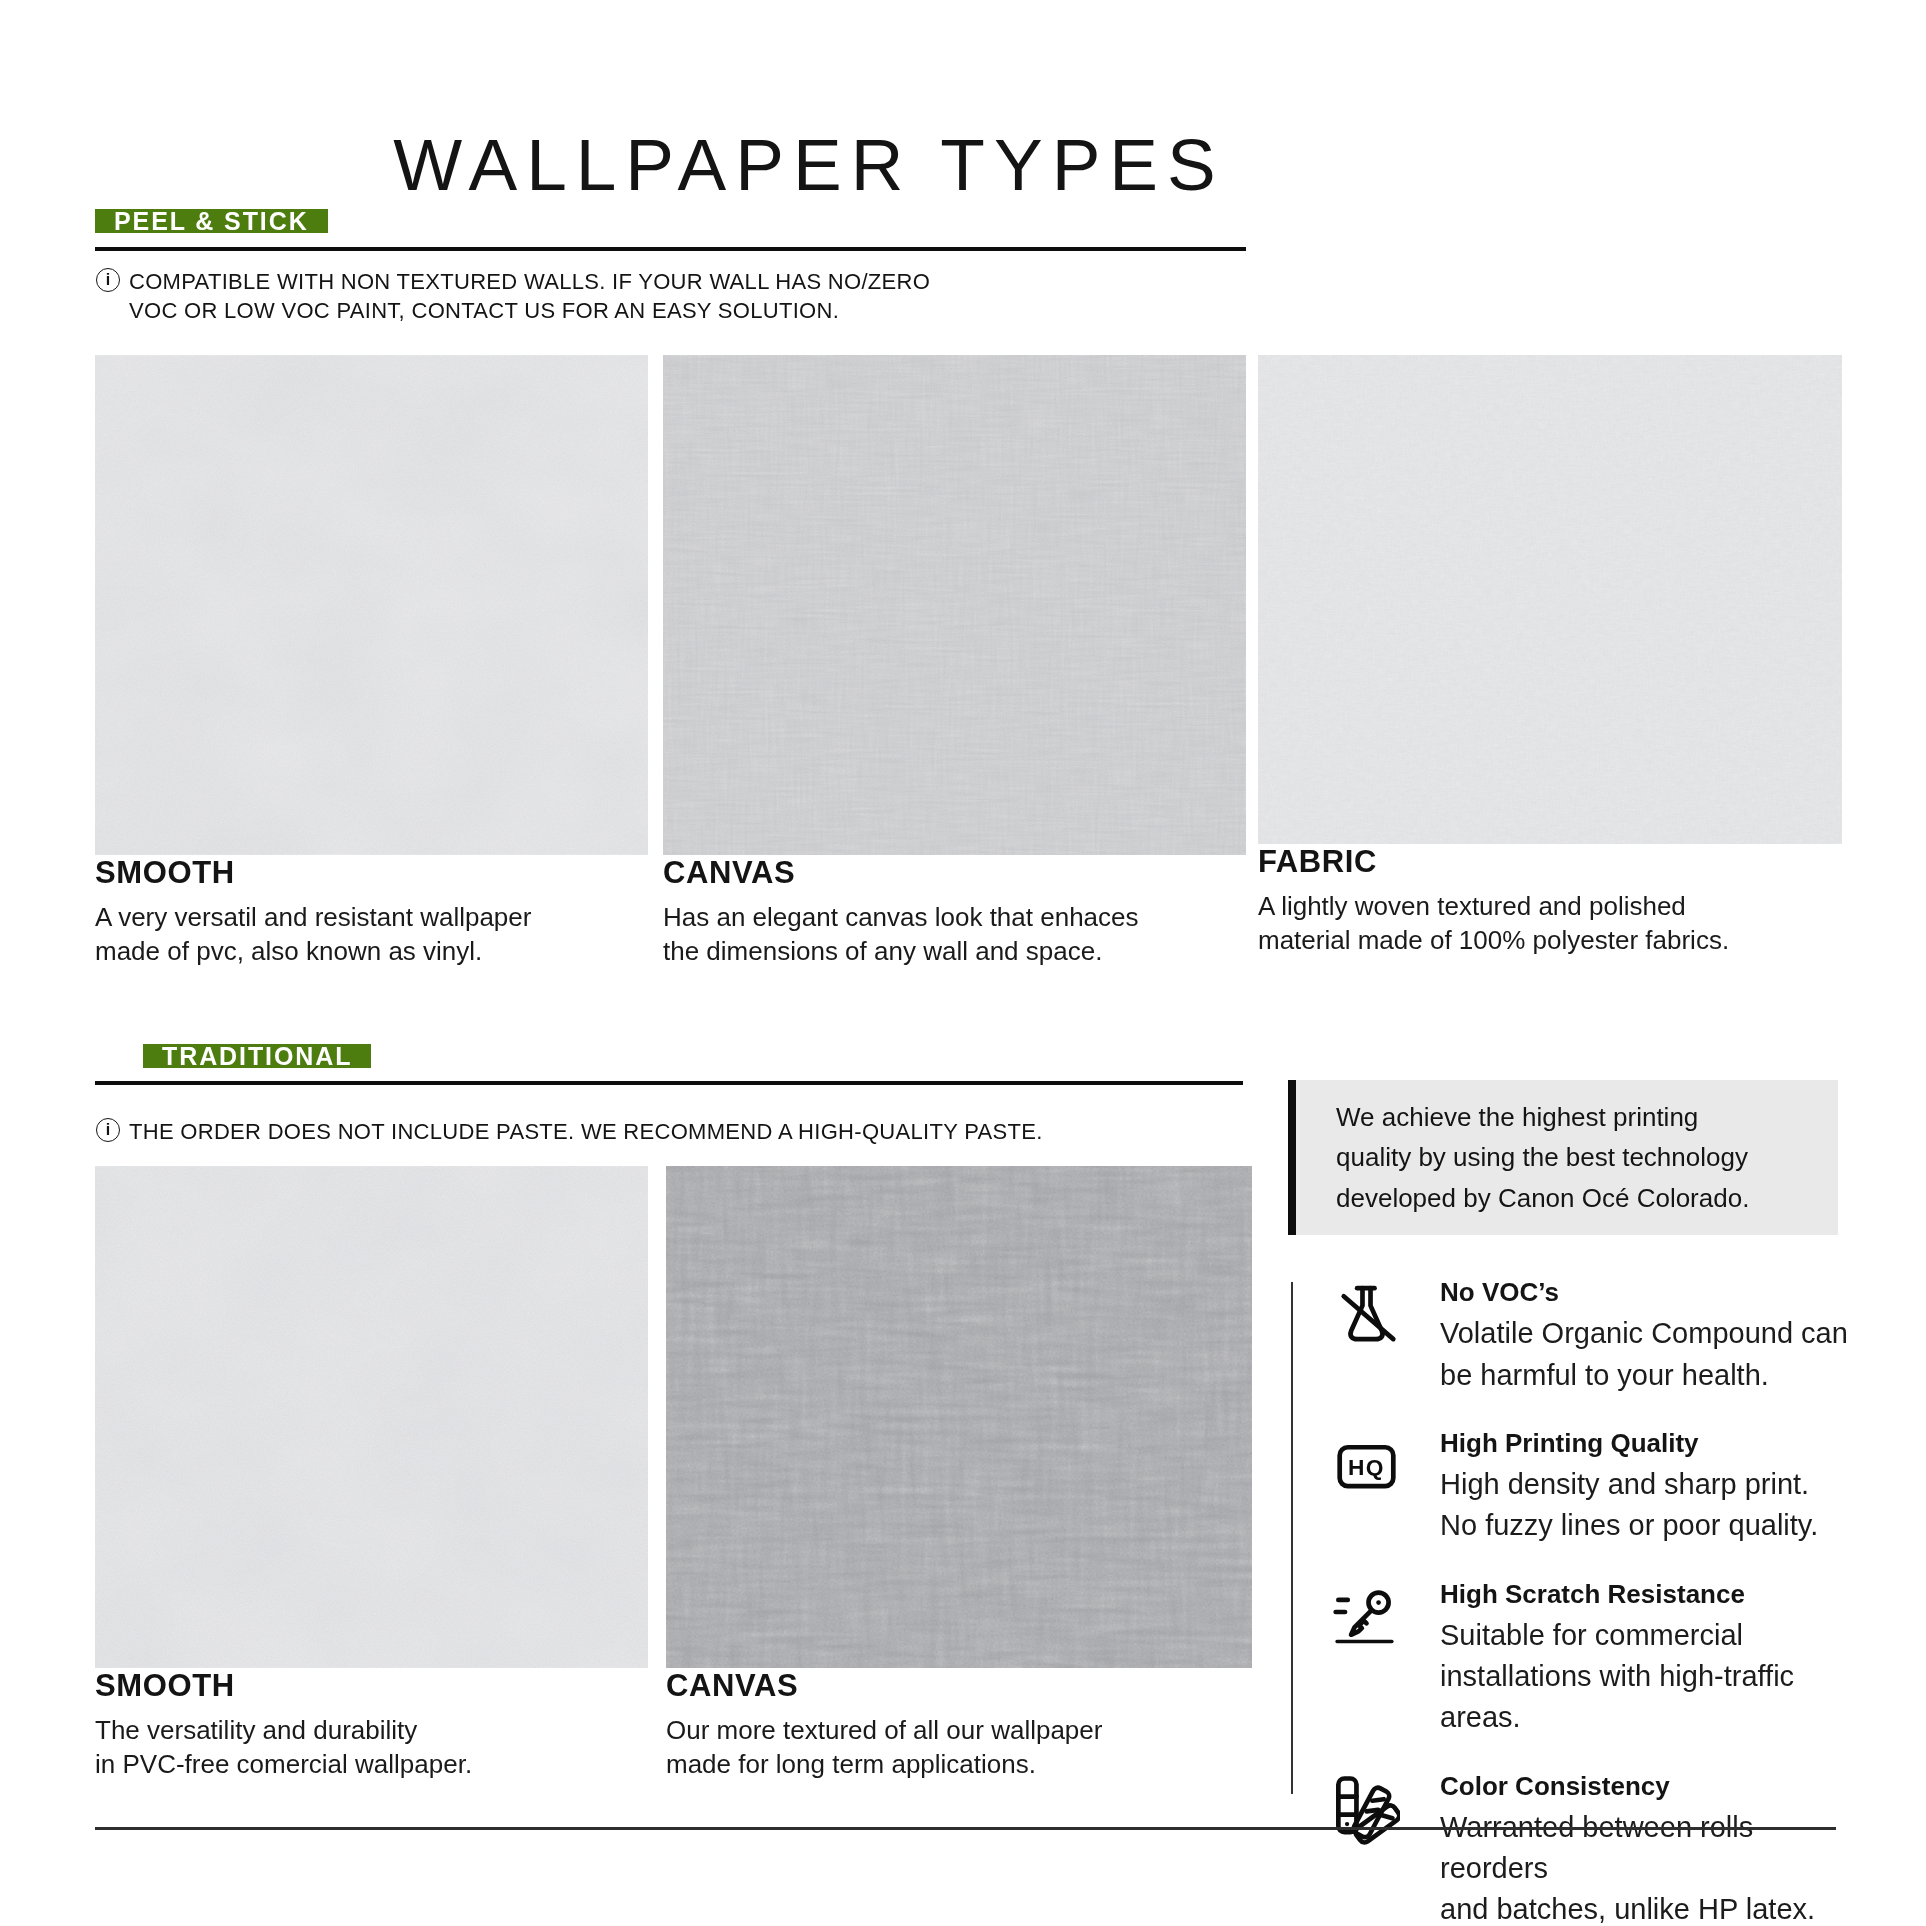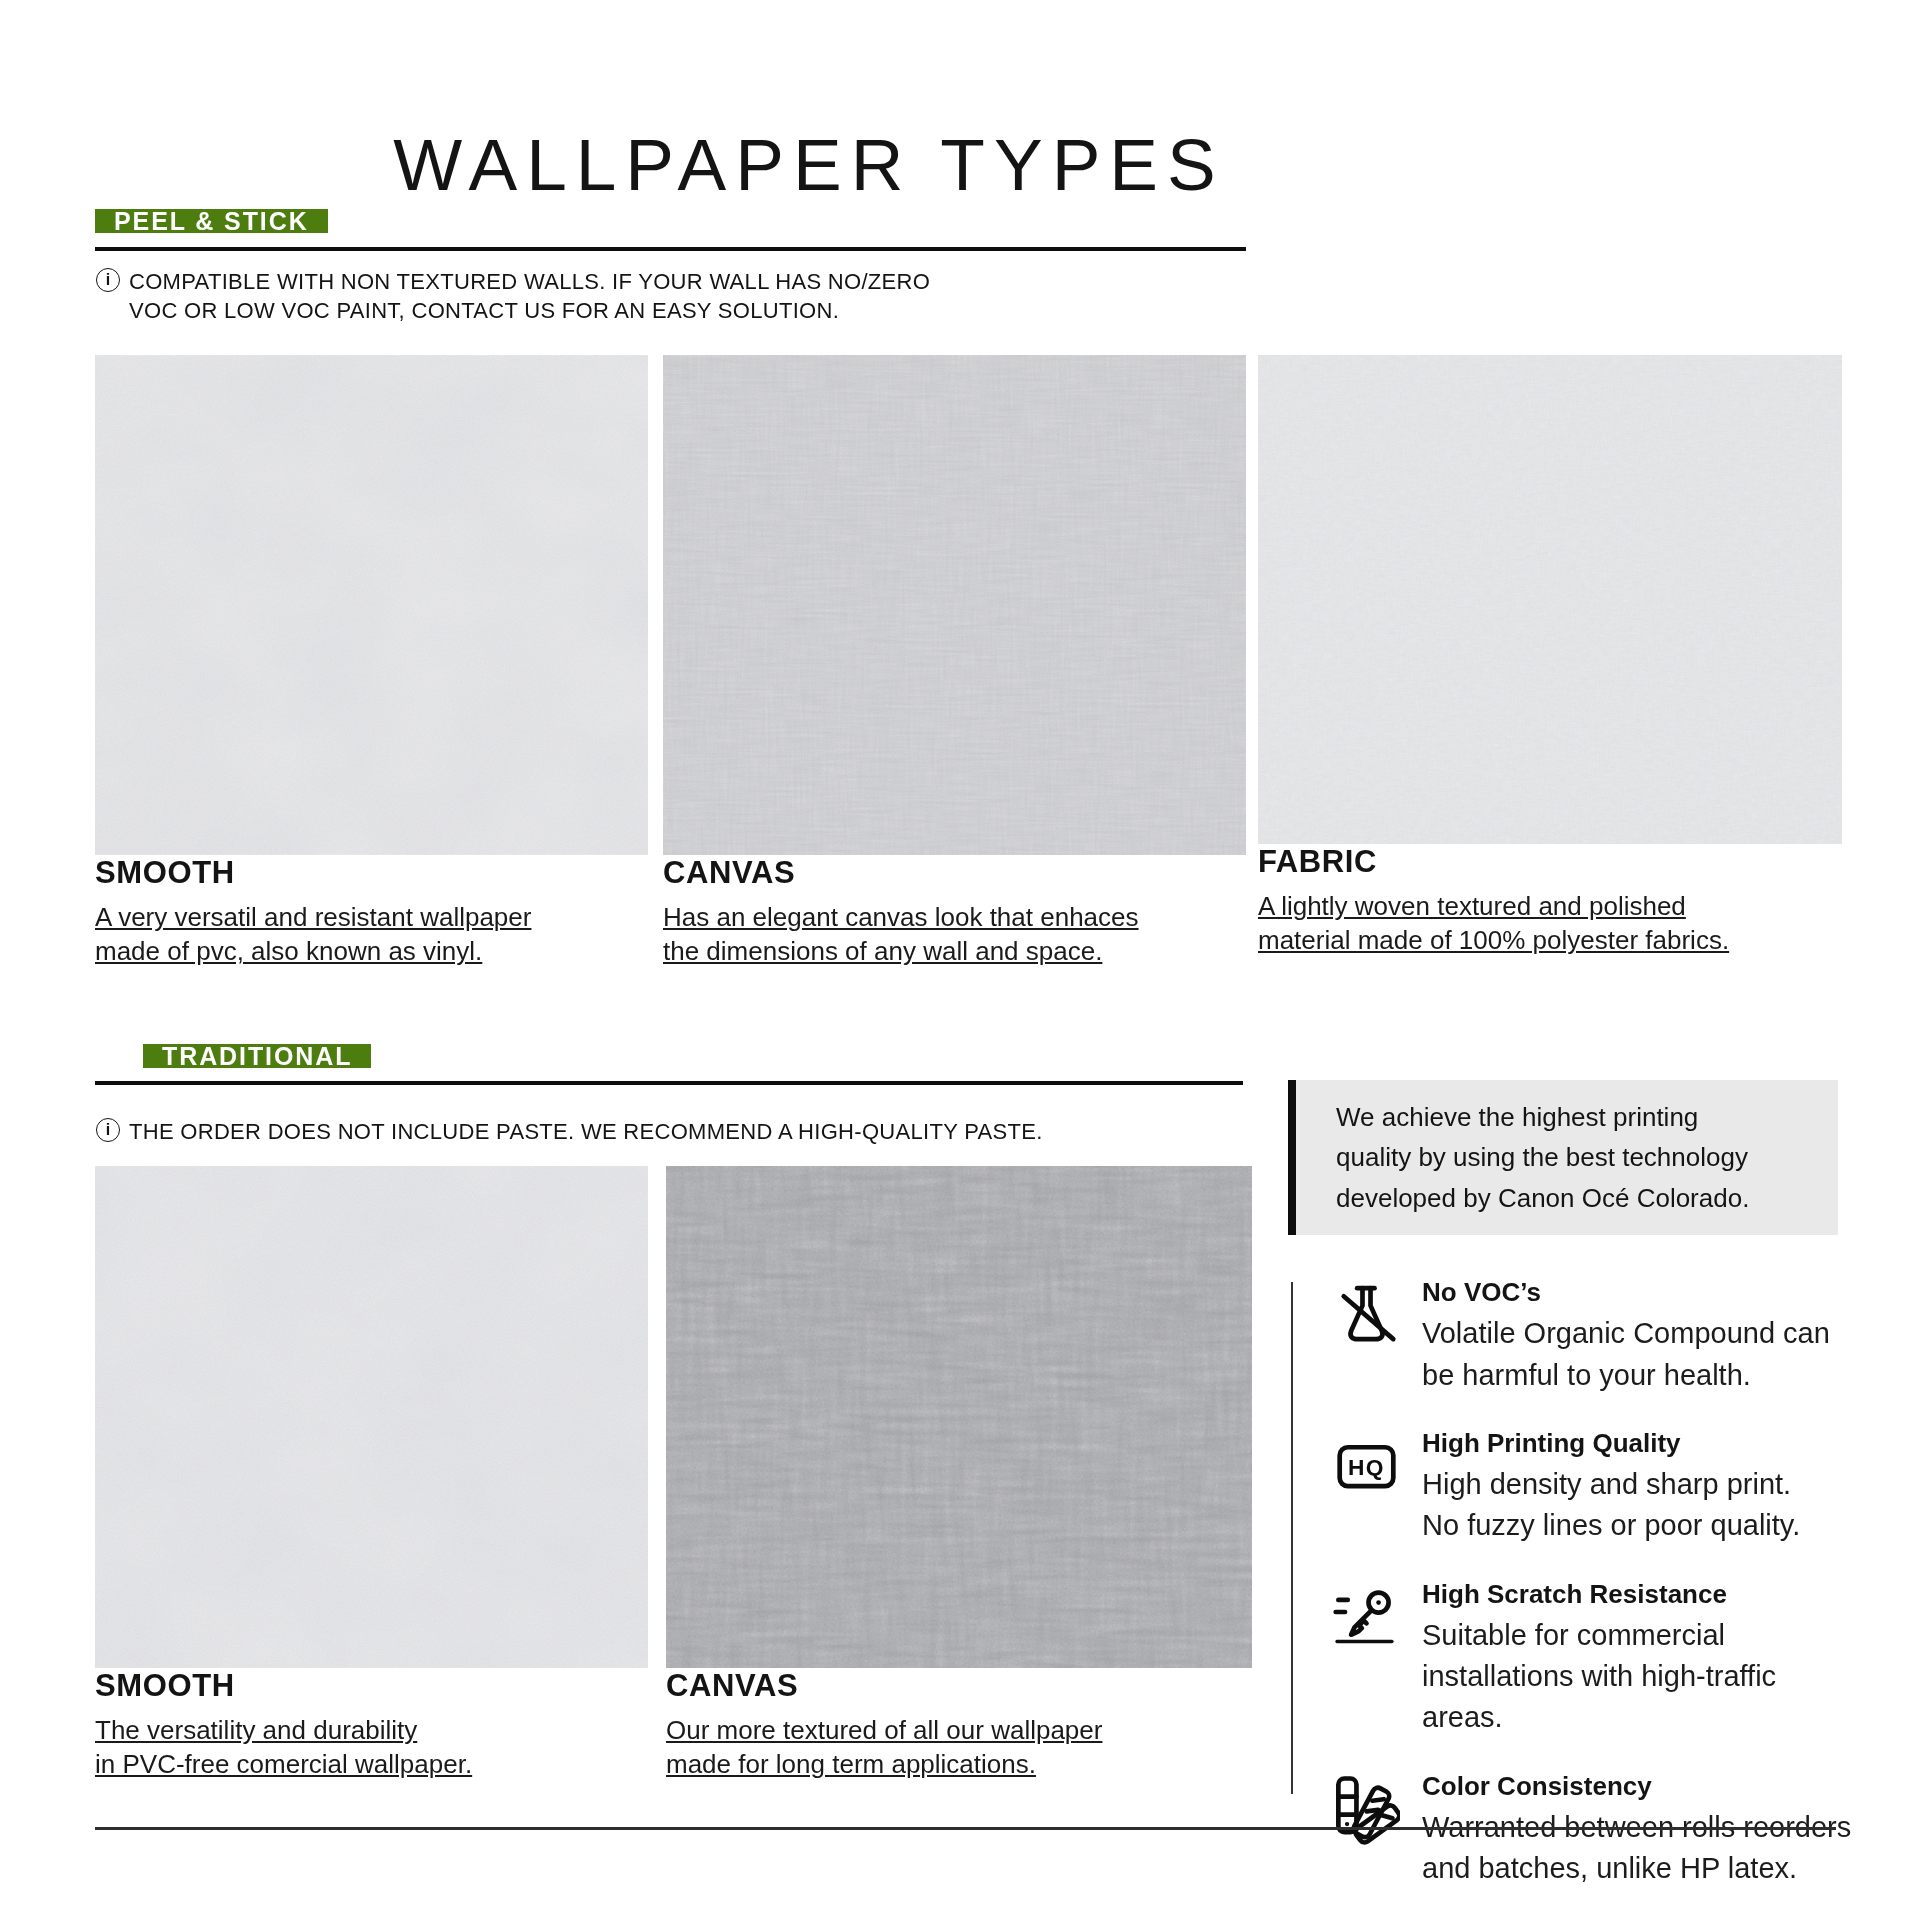--- a/index.html
+++ b/index.html
@@ -29,31 +29,31 @@
   .card {position:absolute;}
   .card-ps-smooth {left:95px;  top:355px;  width:553px;}
   .card-ps-canvas {left:663px; top:355px;  width:583px;}
   .card-ps-fabric {left:1258px; top:355px;  width:584px;}
   .card-tr-smooth {left:95px;  top:1166px; width:553px;}
   .card-tr-canvas {left:666px; top:1166px; width:586px;}
   .swatch {display:block; width:100%;}
   .sw-ps {height:500px;} .sw-fb {height:489px;} .sw-tr {height:502px;}
   .card h3 {margin:0; font-size:31px; font-weight:700; letter-spacing:0.6px; color:#141414;}
   .mt-a {margin-top:26px;} .mt-b {margin-top:39px;} .mt-c {margin-top:24.4px;} .mt-d {margin-top:32px;}
-  .card p {margin:9px 0 0; font-size:26px; line-height:1.32; color:#1a1a1a; white-space:pre-line;text-decoration:underline;}
+  .card p {margin:9px 0 0; font-size:26px; line-height:1.32; color:#1a1a1a; white-space:pre-line;}
 
   .qbar {position:absolute; left:1288px; top:1080px; width:7.7px; height:155px; background:#0d0d0d;}
   .qbox {position:absolute; left:1296px; top:1080px; width:542px; height:155px; background:#e9e9ea;
          display:flex; align-items:center;}
   .qbox-text {padding-left:40px; font-size:26px; line-height:1.56; color:#141414; white-space:pre-line;}
 
   .vline {position:absolute; left:1291px; top:1282px; width:1.9px; height:512px; background:#333333;}
 
   .features {position:absolute; left:1333px; top:1276px; width:520px;}
-  .feature {display:flex; gap:22px; min-height:109px; margin-bottom:31px;}
+  .feature {display:flex; gap:40px; min-height:109px; margin-bottom:31px;}
   .ficon {flex:none; width:67px; height:78px;}
   .ficon svg {width:100%; height:100%;}
   .ftitle {font-size:26px; font-weight:700; color:#141414; margin:1.3px 0 5.1px;}
   .fdesc {font-size:29px; line-height:1.42; color:#1c1c1c; white-space:pre-line;}
 
   .bottom-rule {position:absolute; left:95px; top:1827px; width:1741px; height:2.6px; background:#2e2e2e;}
 </style>
 </head>
 <body>
 

